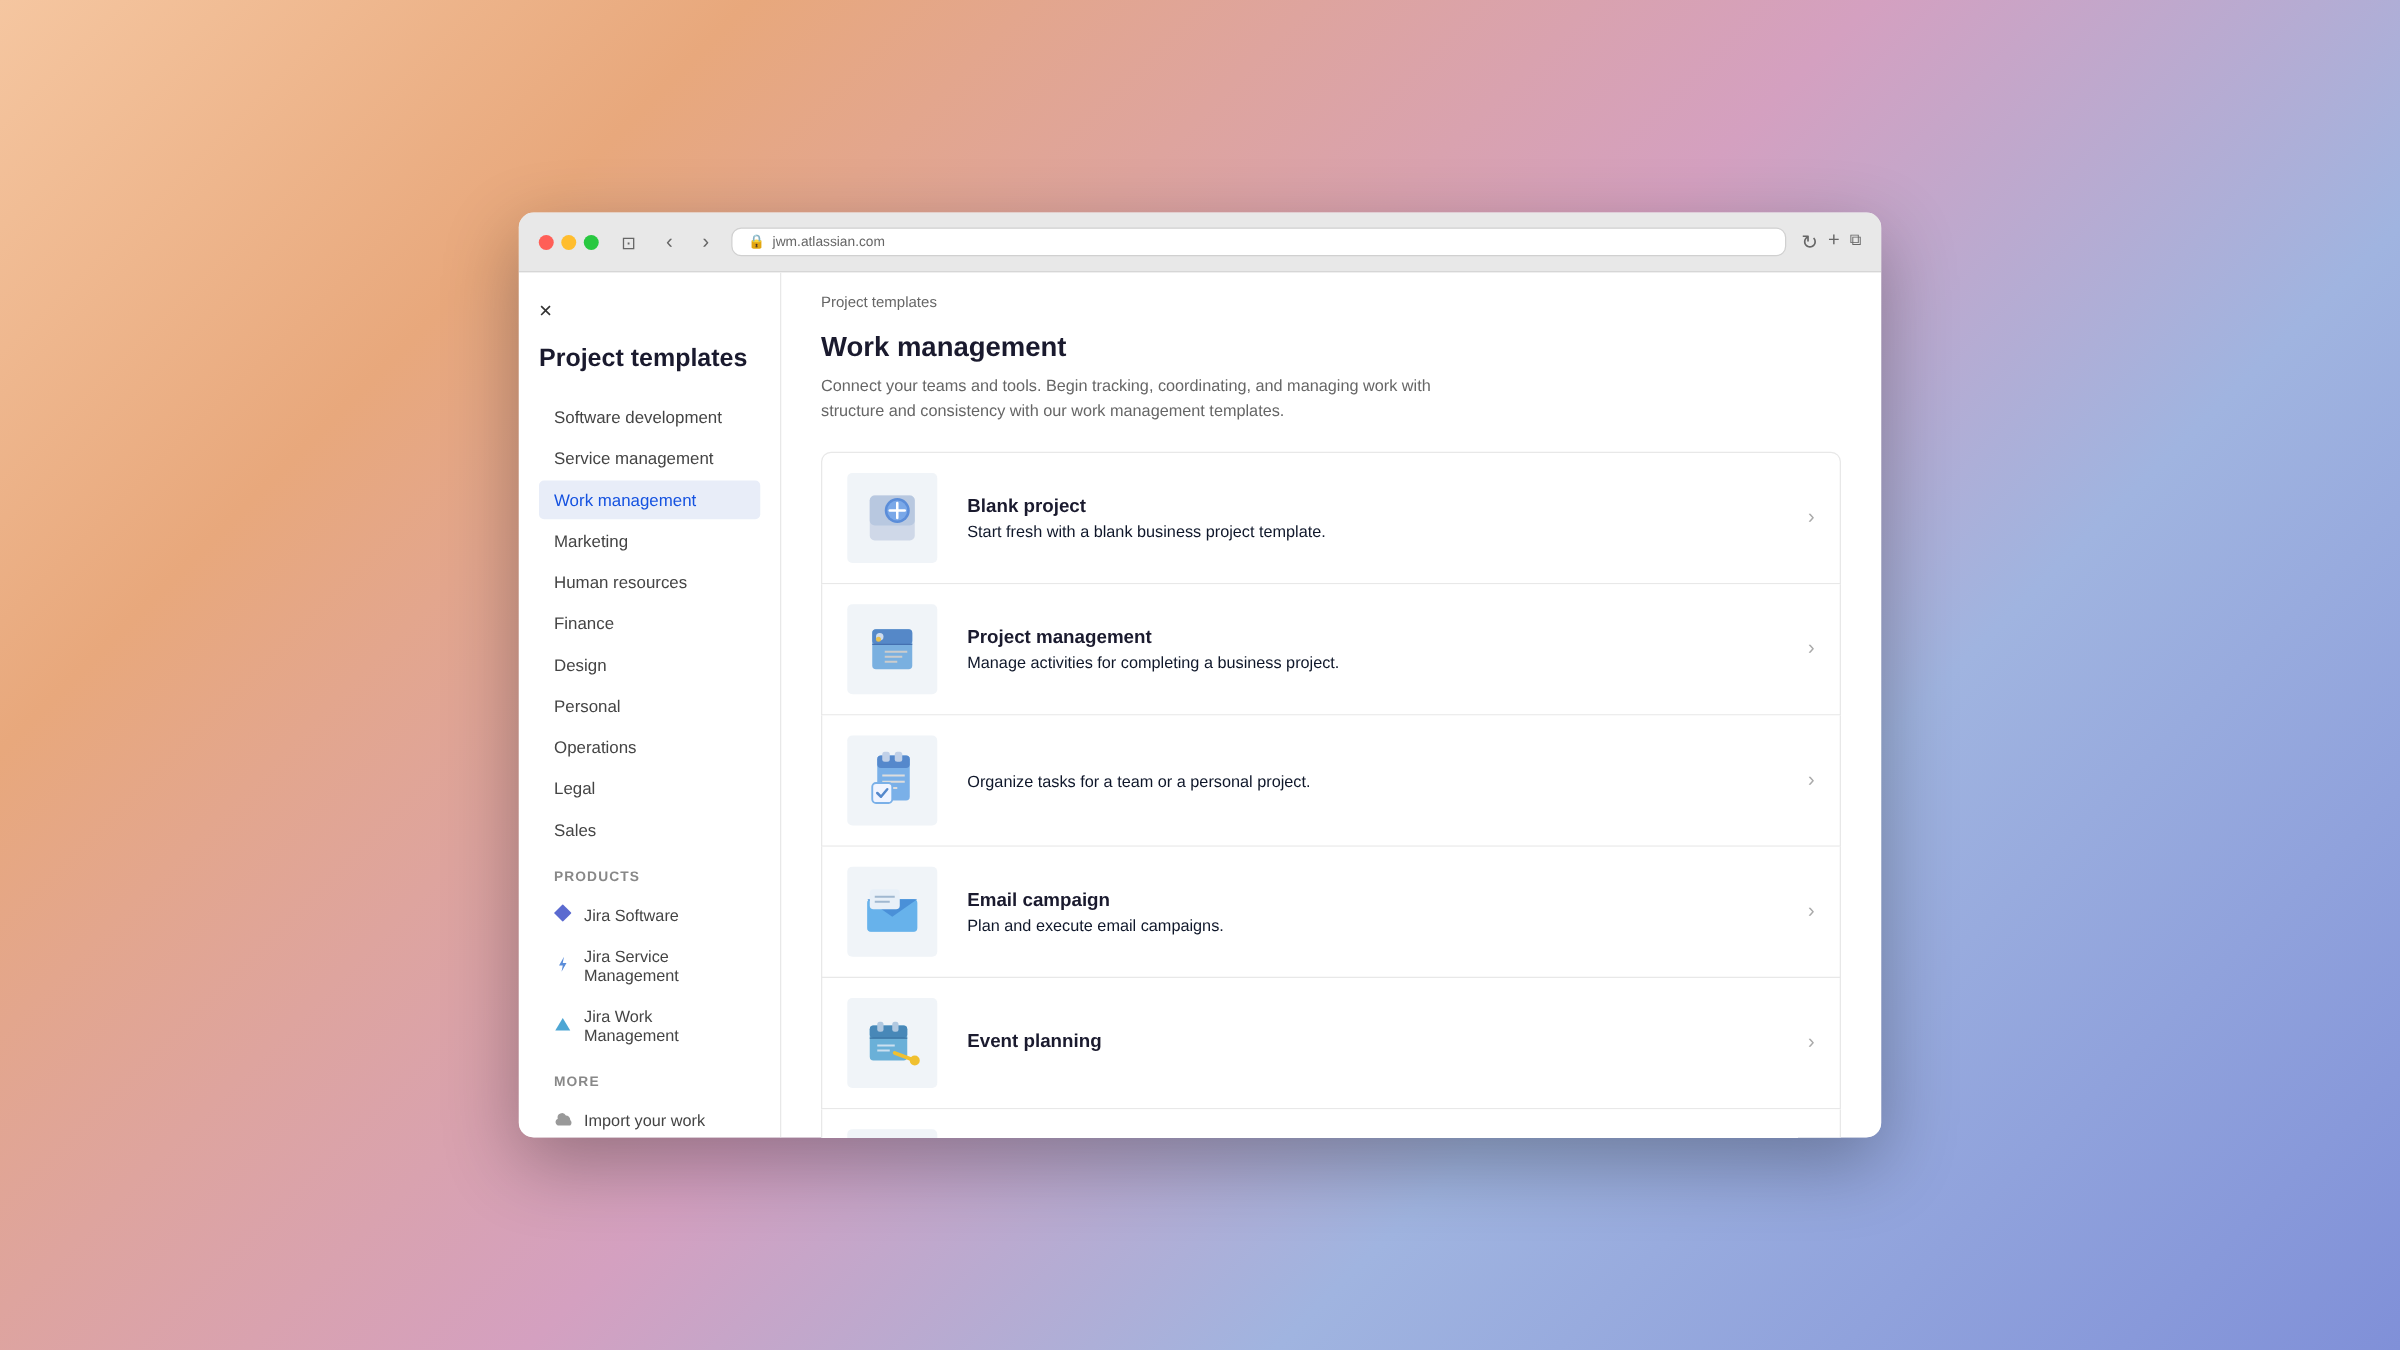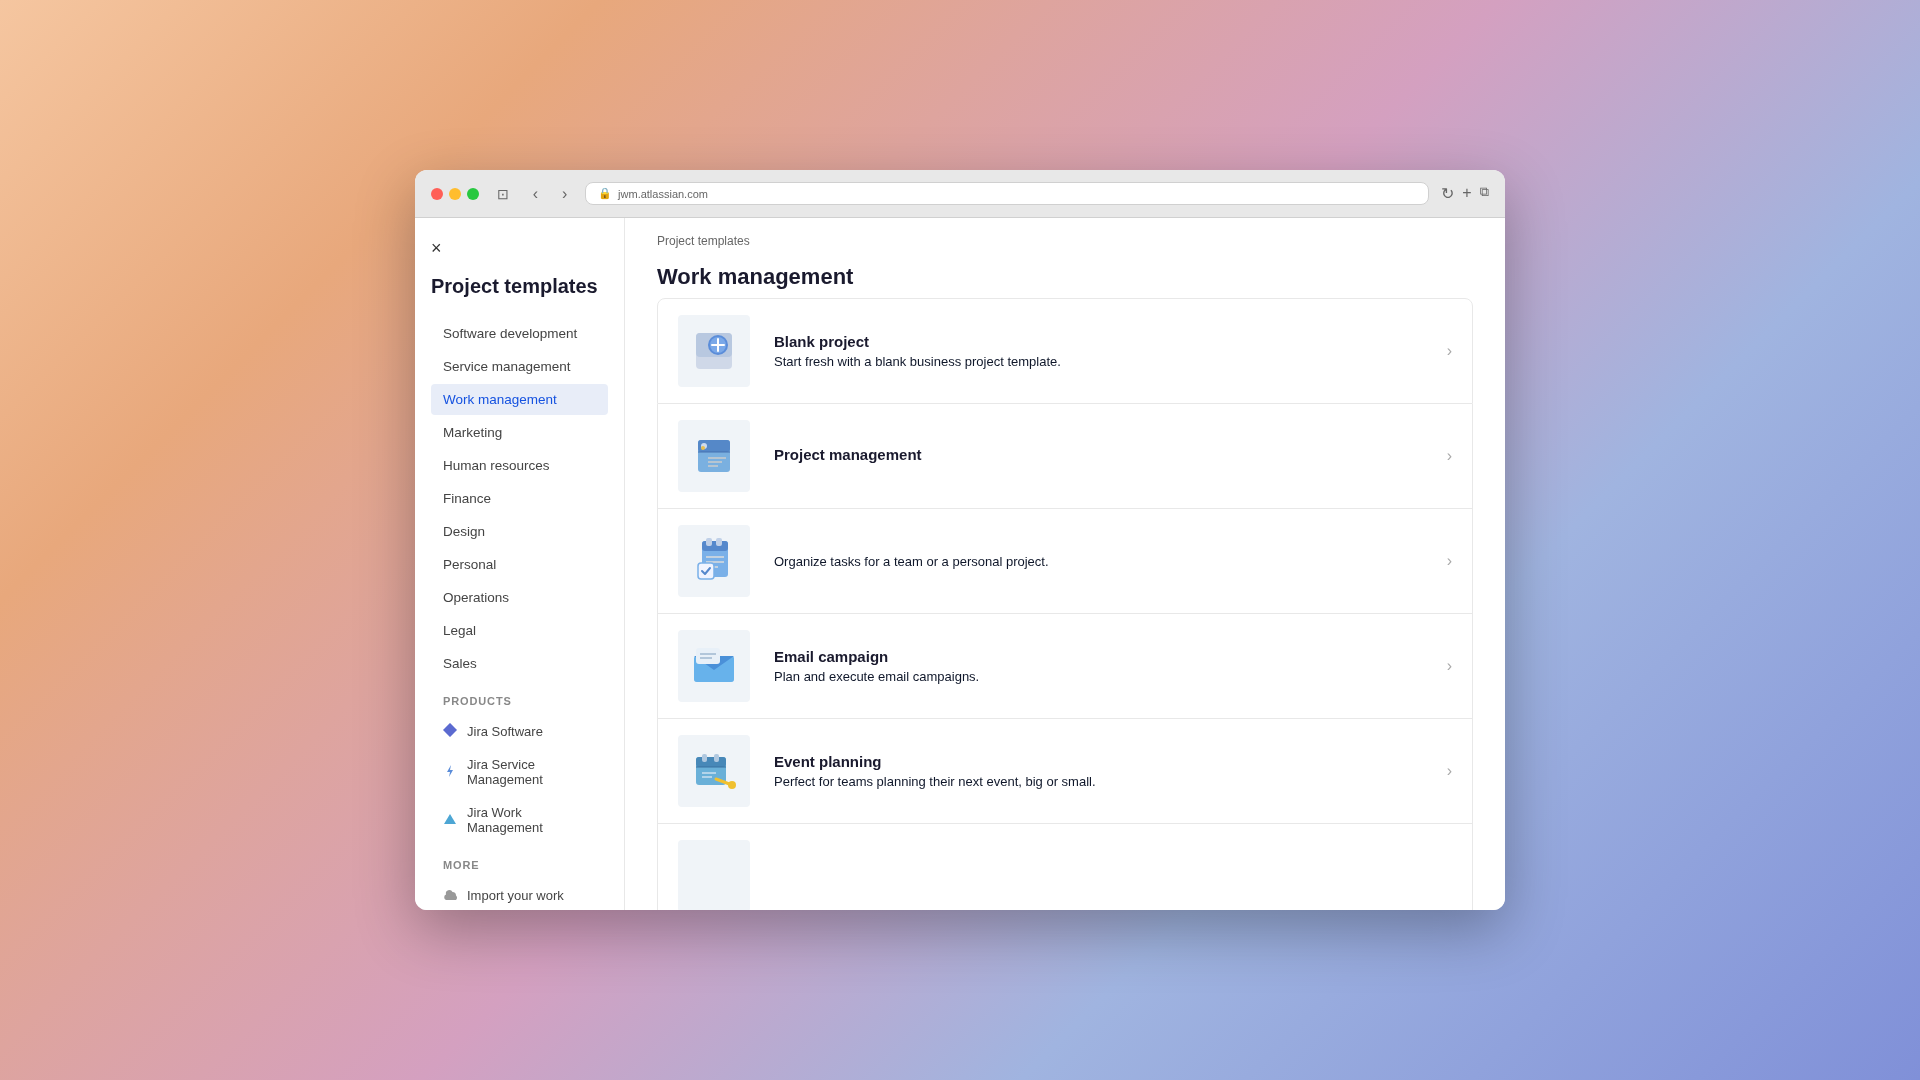--- a/index.html
+++ b/index.html
@@ -285,20 +285,21 @@
               </svg></span>
             <span>Import your work</span>
           </div>
         </div>
     </div>
 
     <div class="main-content">
       <div class="breadcrumb">Project templates</div>
       <div class="content-area">
         <h1 class="section-heading">Work management</h1>
+        <p class="section-desc">Connect your teams and tools. Begin tracking, coordinating, and managing work with structure and consistency with our work management templates.</p>
         <div class="template-list" id="template-list">
             <div class="template-card" style="border-radius: 8px 8px 0px 0px;">
     <div class="template-icon" style="background: #f0f4f8;">
       <svg width="52" height="52" viewBox="0 0 52 52">
         <rect x="8" y="8" width="36" height="36" rx="4" fill="#cfd8e8"></rect>
         <rect x="8" y="8" width="36" height="24" rx="4" fill="#b8c8e0"></rect>
         <circle cx="30" cy="20" r="10" fill="#5b8dd9"></circle>
         <circle cx="30" cy="20" r="8" fill="#7aa8e8"></circle>
         <line x1="30" y1="14" x2="30" y2="26" stroke="white" stroke-width="2" stroke-linecap="round"></line>
         <line x1="24" y1="20" x2="36" y2="20" stroke="white" stroke-width="2" stroke-linecap="round"></line>
@@ -318,20 +319,21 @@
         <circle cx="16" cy="16" r="3" fill="#fff" opacity="0.7"></circle>
         <line x1="10" y1="22" x2="42" y2="22" stroke="#4470b0" stroke-width="1"></line>
         <circle cx="15" cy="18" r="2" fill="#e8c050"></circle>
         <line x1="20" y1="28" x2="38" y2="28" stroke="#ccc" stroke-width="1.5"></line>
         <line x1="20" y1="32" x2="34" y2="32" stroke="#ccc" stroke-width="1.5"></line>
         <line x1="20" y1="36" x2="30" y2="36" stroke="#ccc" stroke-width="1.5"></line>
       </svg>
     </div>
     <div class="template-info">
       <div class="template-name">Project management</div>
+      <div class="template-desc">Manage activities for completing a business project.</div>
     </div>
     <span class="chevron">›</span>
   </div>
             <div class="template-card" style="border-top: none;">
     <div class="template-icon" style="background: #f0f4f8;">
       <svg width="52" height="52" viewBox="0 0 52 52">
         <rect x="14" y="6" width="26" height="36" rx="3" fill="#7ab0e8"></rect>
         <rect x="14" y="6" width="26" height="10" rx="3" fill="#5588cc"></rect>
         <rect x="18" y="3" width="6" height="8" rx="2" fill="#c0d0e8"></rect>
         <rect x="28" y="3" width="6" height="8" rx="2" fill="#c0d0e8"></rect>
@@ -374,21 +376,20 @@
         <rect x="26" y="9" width="5" height="8" rx="2" fill="#b0c8e0"></rect>
         <line x1="8" y1="22" x2="38" y2="22" stroke="#3870a0" stroke-width="1"></line>
         <line x1="14" y1="28" x2="28" y2="28" stroke="#cce0f0" stroke-width="1.5"></line>
         <line x1="14" y1="32" x2="24" y2="32" stroke="#cce0f0" stroke-width="1.5"></line>
         <line x1="28" y1="34" x2="44" y2="40" stroke="#f0c030" stroke-width="3" stroke-linecap="round"></line>
         <circle cx="44" cy="40" r="4" fill="#f0c030"></circle>
       </svg>
     </div>
     <div class="template-info">
       <div class="template-name">Event planning</div>
-      <div class="template-desc">Perfect for teams planning their next event, big or small.</div>
     </div>
     <span class="chevron">›</span>
   </div>
             <div class="template-card" style="border-top: none;">
     <div class="template-icon" style="background: #f0f4f8;">
       
     </div>
 
   </div>
           </div>

